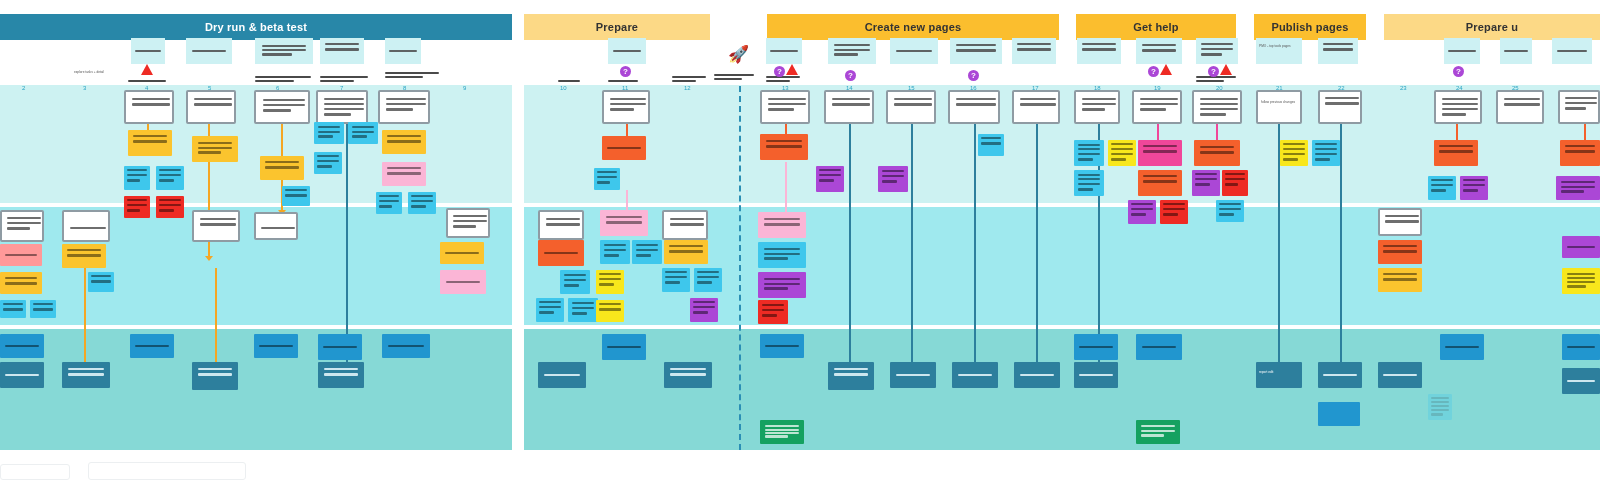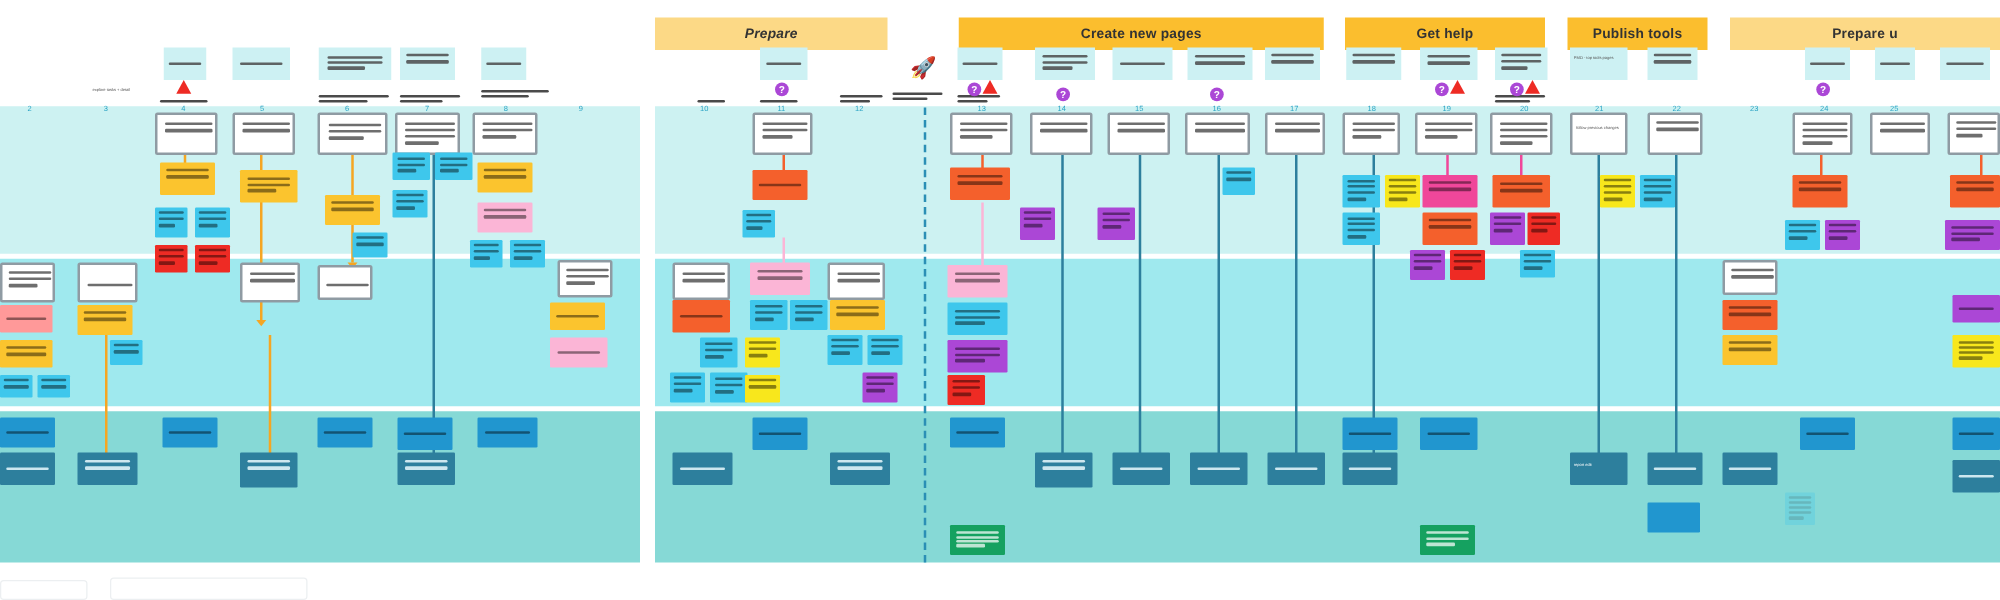--- a/index.html
+++ b/index.html
@@ -51,31 +51,34 @@
 </head>
 <body>
 
 <div id="board">
     <div class="band" style="left: 0px; top: 85px; width: 512px; height: 118px; background: rgb(205, 242, 242);"></div>
     <div class="band" style="left: 524px; top: 85px; width: 1076px; height: 118px; background: rgb(205, 242, 242);"></div>
     <div class="band" style="left: 0px; top: 207px; width: 512px; height: 118px; background: rgb(159, 233, 238);"></div>
     <div class="band" style="left: 524px; top: 207px; width: 1076px; height: 118px; background: rgb(159, 233, 238);"></div>
     <div class="band" style="left: 0px; top: 329px; width: 512px; height: 121px; background: rgb(134, 217, 214);"></div>
     <div class="band" style="left: 524px; top: 329px; width: 1076px; height: 121px; background: rgb(134, 217, 214);"></div>
-    <div class="phase-bar" style="left: 524px; width: 186px; background: rgb(252, 217, 134); font-style: italic;">
+    <div class="phase-bar" style="left: 0px; width: 512px; background: rgb(40, 135, 168);">
+      <span style="color: rgb(255, 255, 255);">Dry run &amp; beta test</span>
+    </div>
+    <div class="phase-bar" style="left: 524px; width: 186px; background: rgb(252, 217, 134);">
       <span style="color: rgb(51, 51, 51);">Prepare</span>
     </div>
     <div class="phase-bar" style="left: 767px; width: 292px; background: rgb(251, 190, 46);">
       <span style="color: rgb(51, 51, 51);">Create new pages</span>
     </div>
     <div class="phase-bar" style="left: 1076px; width: 160px; background: rgb(251, 190, 46);">
       <span style="color: rgb(51, 51, 51);">Get help</span>
     </div>
     <div class="phase-bar" style="left: 1254px; width: 112px; background: rgb(251, 190, 46);">
-      <span style="color: rgb(51, 51, 51);">Publish tools</span>
+      <span style="color: rgb(51, 51, 51);">Publish pages</span>
     </div>
     <div class="phase-bar" style="left: 1384px; width: 216px; background: rgb(252, 217, 134);">
       <span style="color: rgb(51, 51, 51);">Prepare u</span>
     </div>
     <div class="chip" style="left: 131px; top: 38px; width: 34px; height: 26px;">
       <div class="ln" style="left: 4.08px; top: 11.5px; width: 25.84px; background: rgb(74, 74, 74); opacity: 0.85;"></div>
     </div>
     <div class="chip" style="left: 186px; top: 38px; width: 46px; height: 26px;">
       <div class="ln" style="left: 5.52px; top: 11.5px; width: 34.96px; background: rgb(74, 74, 74); opacity: 0.85;"></div>
     </div>

